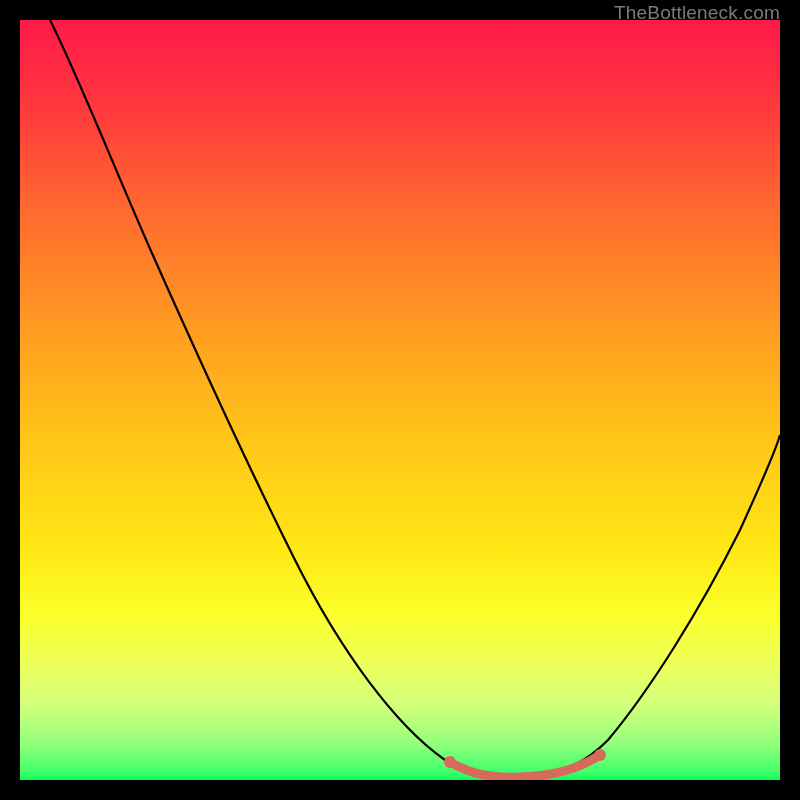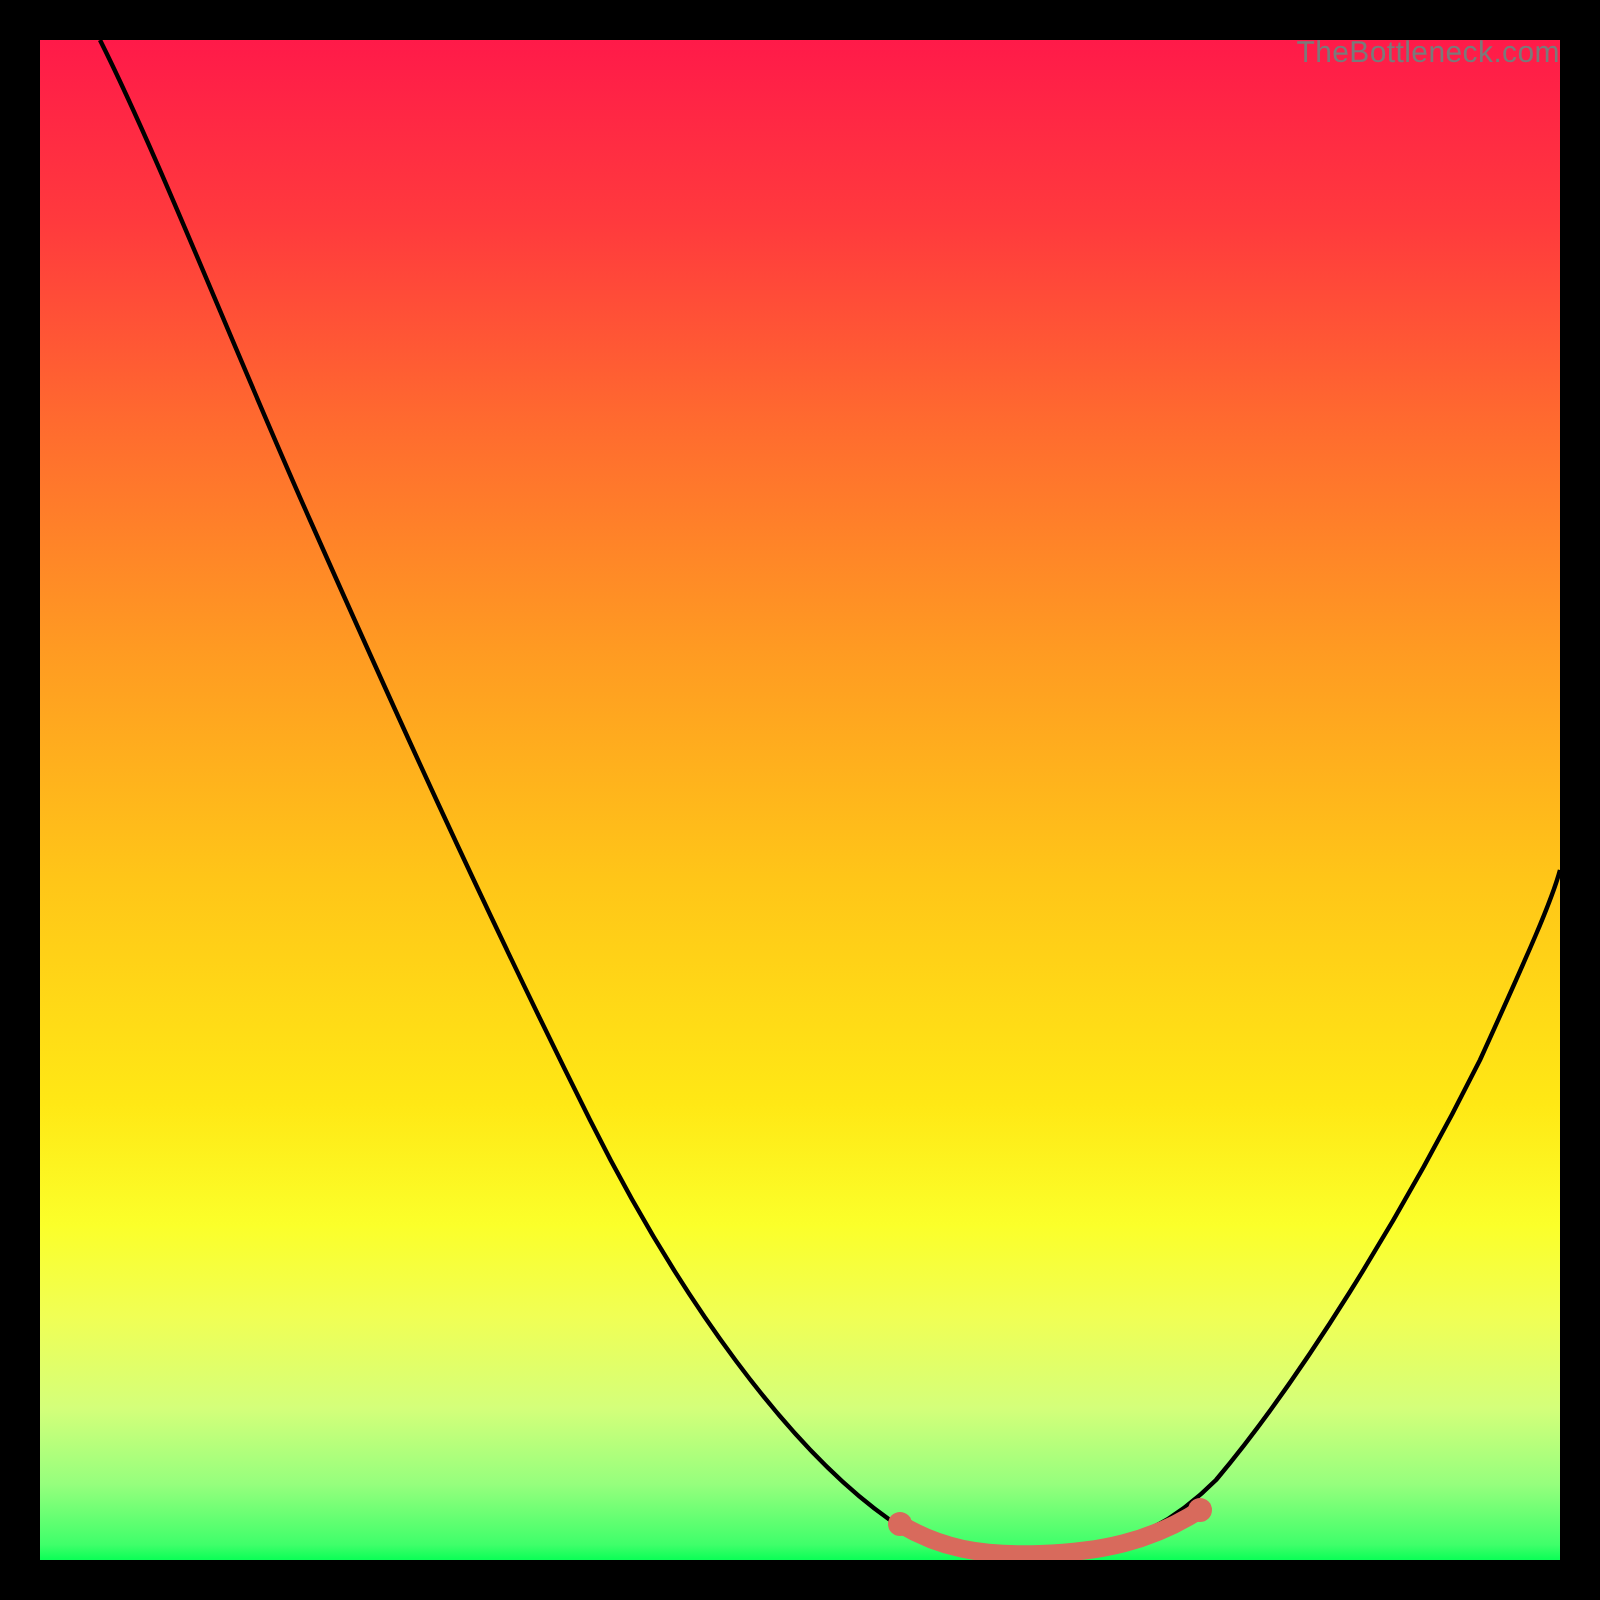--- a/index.html
+++ b/index.html
@@ -53,24 +53,23 @@
     left: 0;
     top: 0;
     width: 760px;
     height: 760px;
   }
   .watermark {
     position: absolute;
     top: 2px;
     right: 20px;
     font-family: Arial, Helvetica, sans-serif;
-    font-size: 15px;
+    font-size: 19px;
     color: #7a7a7a;
     letter-spacing: 0.2px;
-    margin-top: 16px;
   }
 </style>
 </head>
 <body>
 
 <div class="frame">
   <div class="plot">
     <div class="gradient"></div>
     <svg class="curve-svg" viewBox="0 0 760 760" preserveAspectRatio="none">
       <path fill="none" stroke="#000" stroke-width="2.2" d="M 30 0

